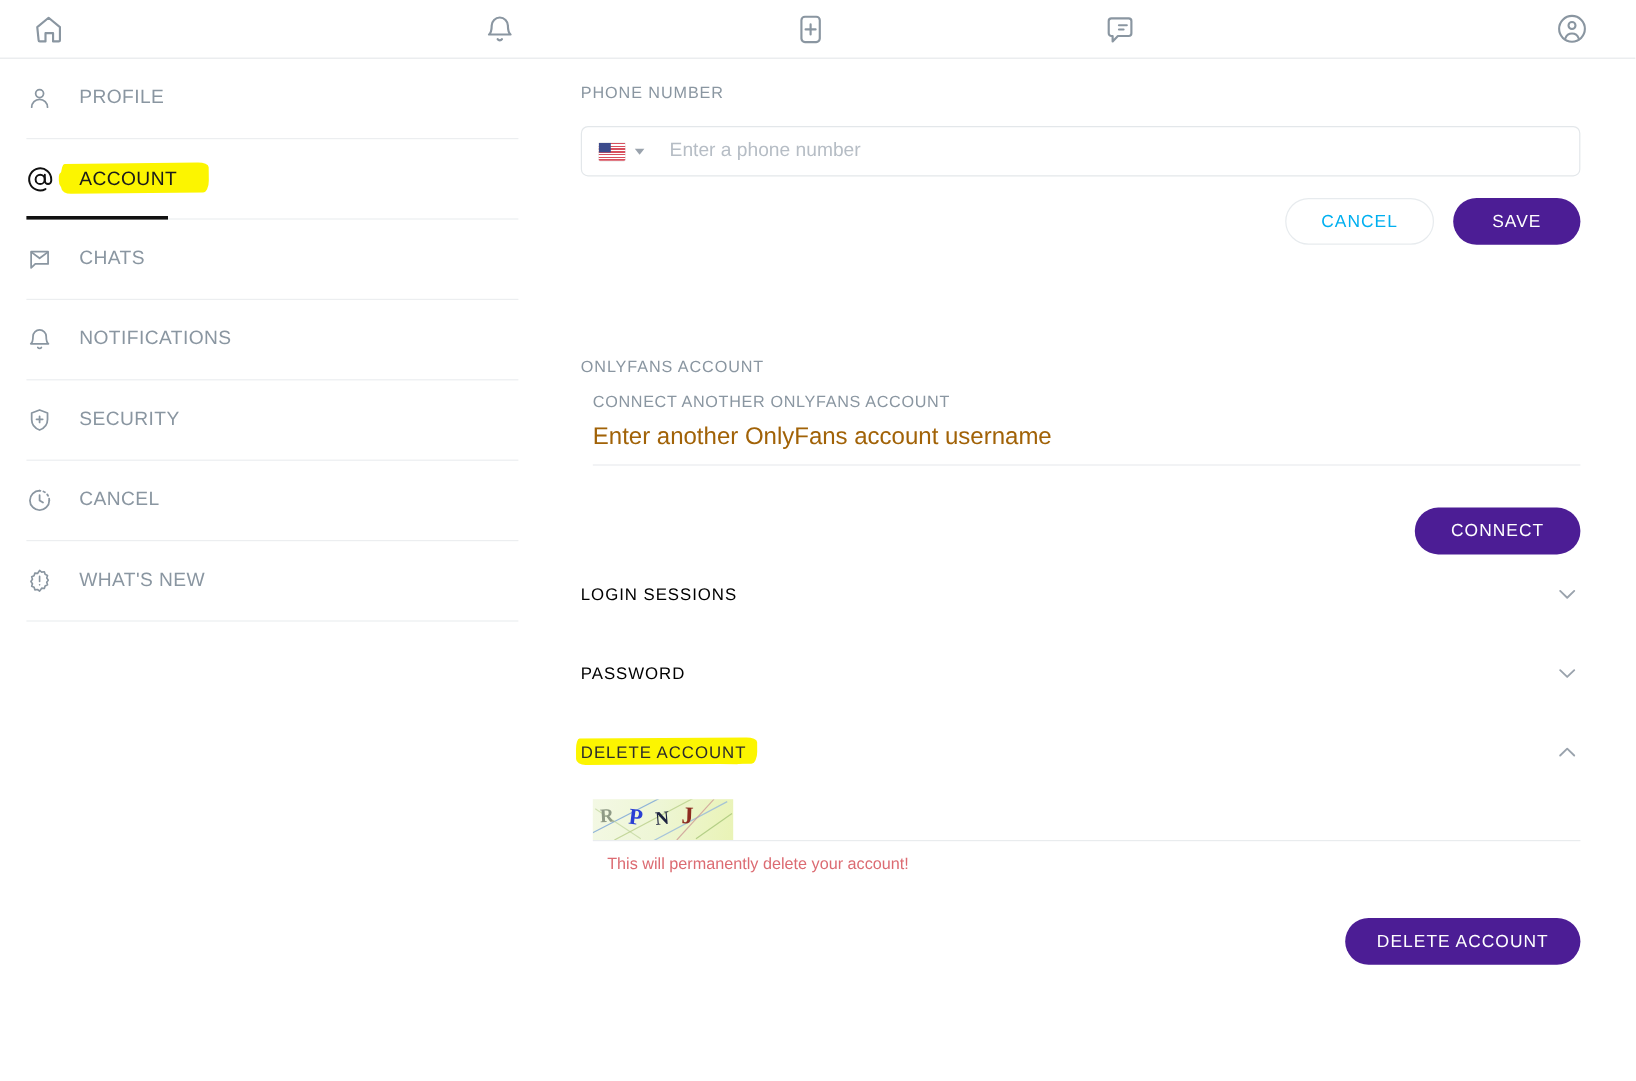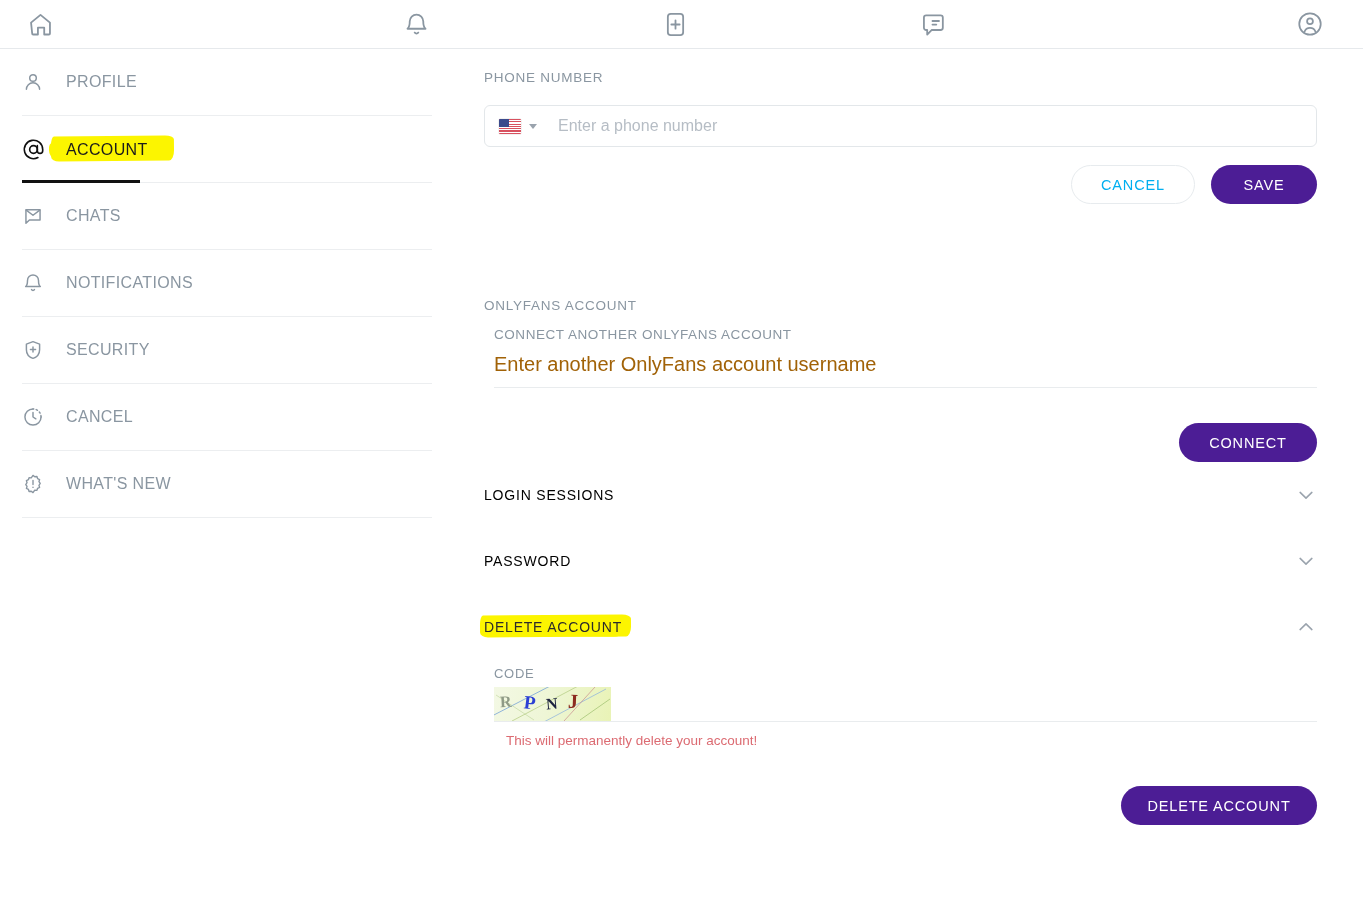--- a/index.html
+++ b/index.html
@@ -519,21 +519,20 @@
         <span class="chev">
           <svg width="22" height="22" viewBox="0 0 24 24" fill="none" stroke="#9aa3ad" stroke-width="1.7" stroke-linecap="round" stroke-linejoin="round">
             <path d="M5.6 14.8 12 8.6l6.4 6.2"></path>
           </svg>
         </span>
       </div>
 
     </div>
 
     <div class="code-block">
-      <div class="code-label">CODE</div>
 
       <div class="captcha-row">
         <span class="captcha">
           <svg width="117" height="34" viewBox="0 0 117 34">
             <line x1="-4" y1="30" x2="60" y2="-3" stroke="#7fa8d8" stroke-width="1" opacity="0.85"></line>
             <line x1="18" y1="34" x2="86" y2="-2" stroke="#b9cf8a" stroke-width="1" opacity="0.8"></line>
             <line x1="48" y1="36" x2="112" y2="2" stroke="#8fb4dd" stroke-width="1" opacity="0.75"></line>
             <line x1="70" y1="34" x2="101" y2="0" stroke="#c98f8f" stroke-width="1" opacity="0.7"></line>
             <line x1="86" y1="33" x2="116" y2="12" stroke="#9dbf6e" stroke-width="1" opacity="0.7"></line>
             <line x1="2" y1="8" x2="40" y2="33" stroke="#b7cf92" stroke-width="0.9" opacity="0.6"></line>

